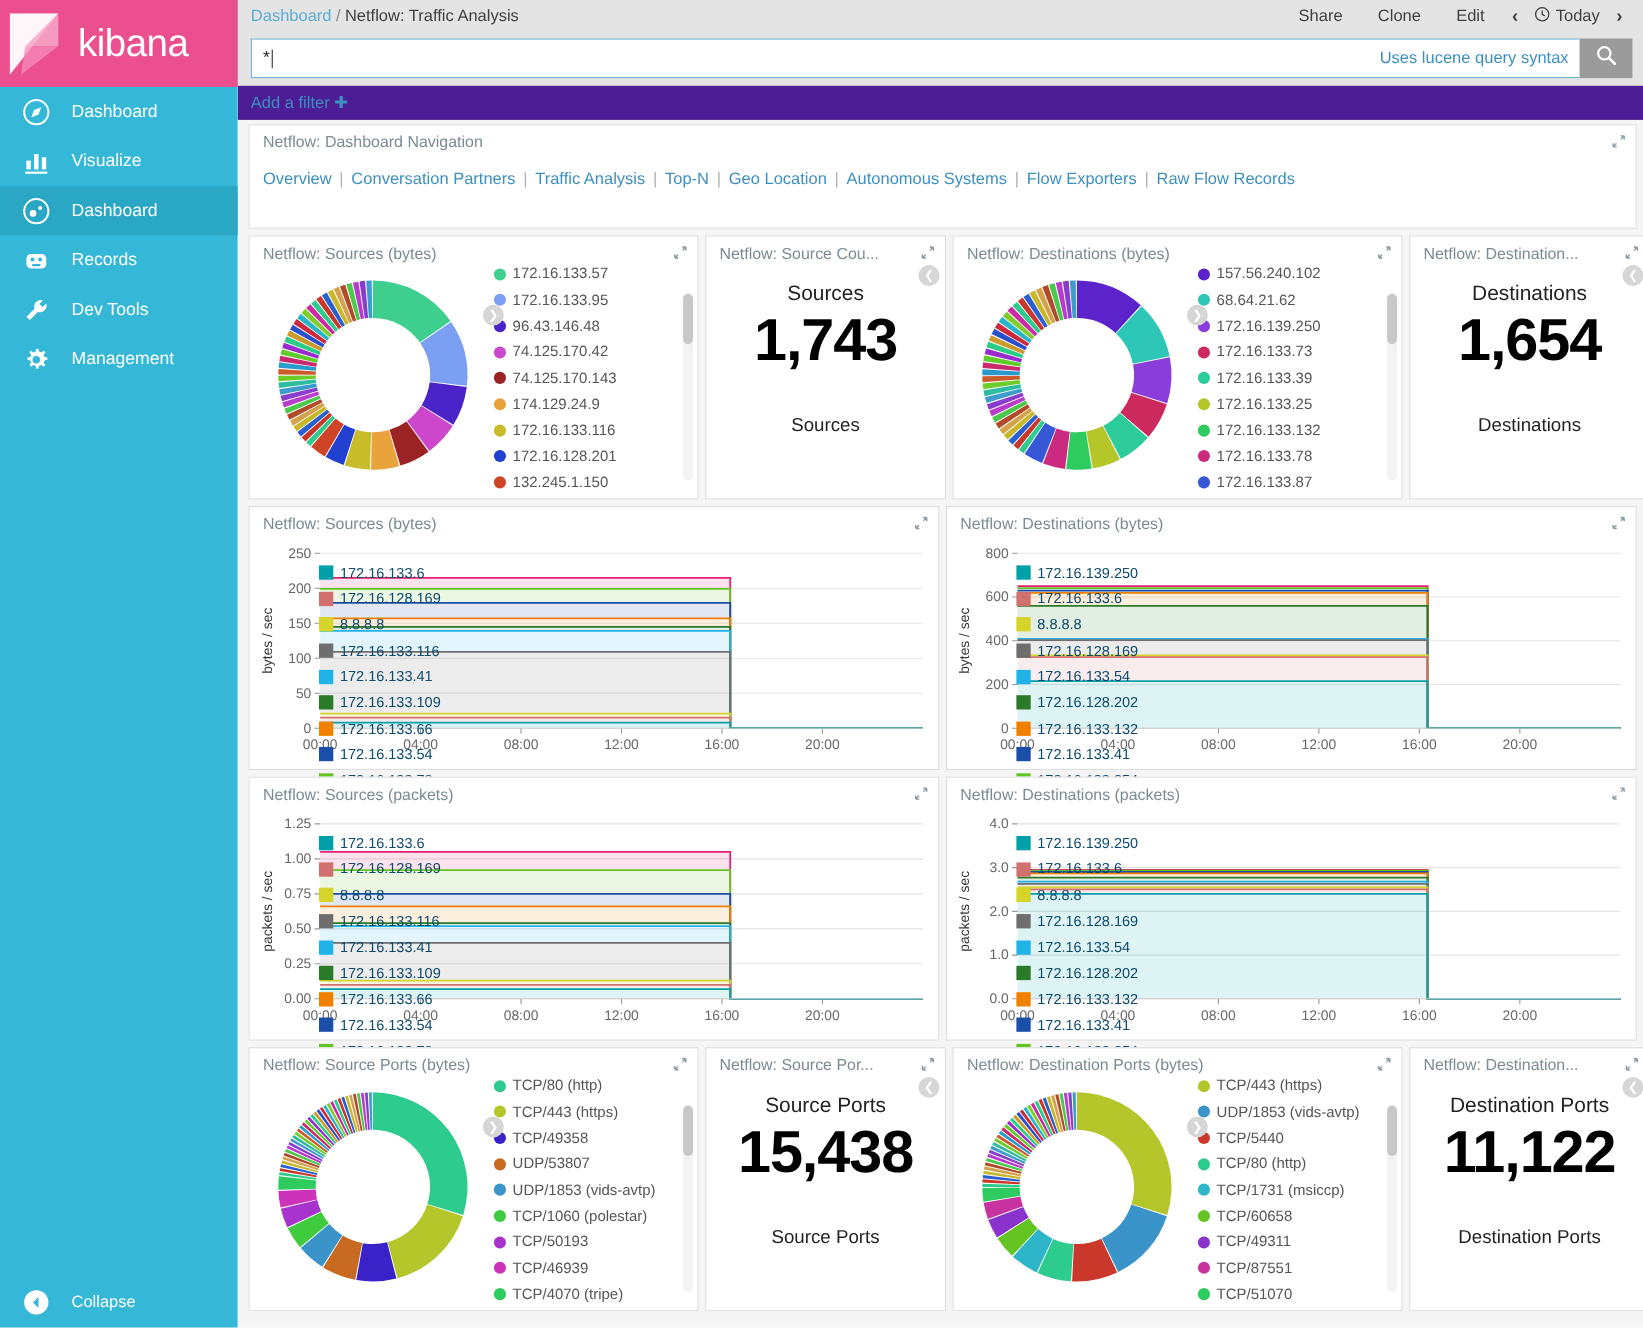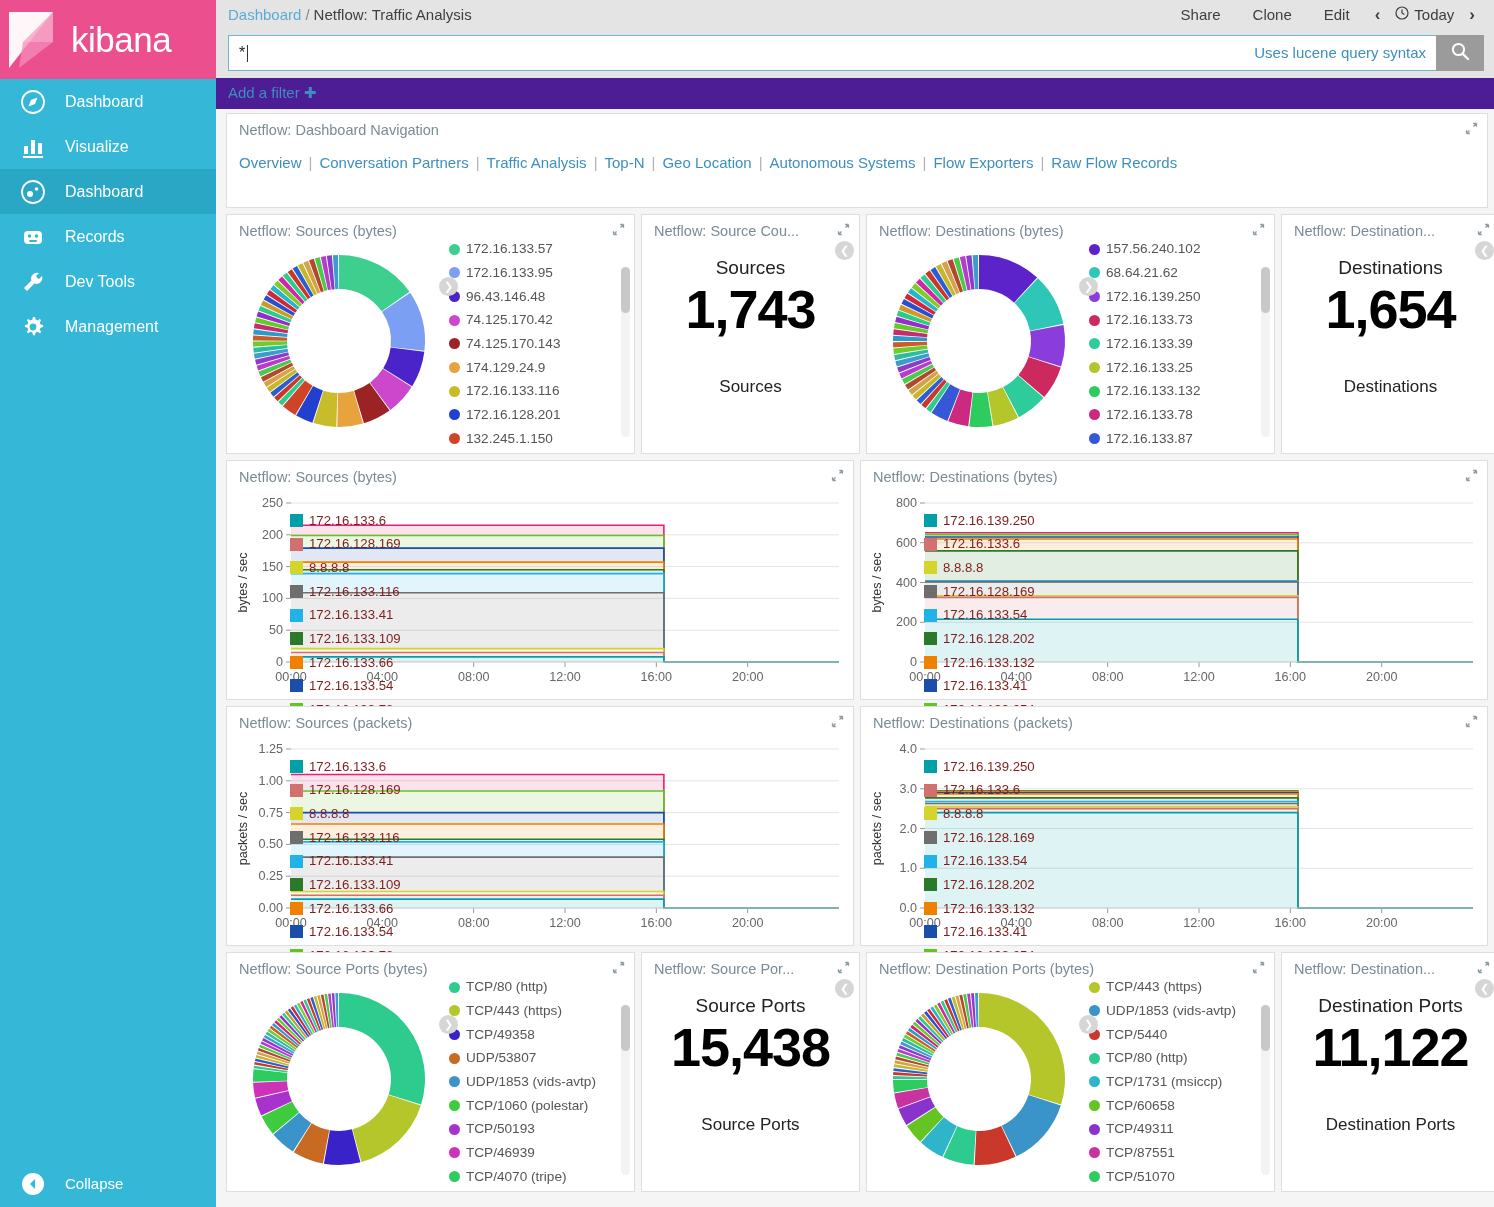--- a/index.html
+++ b/index.html
@@ -82,21 +82,21 @@
   .metric-footer { font-size: 17px; color: #222; margin-top: 38px; }
   .legend-toggle-left { position: absolute; right: 5px; top: 0px; width: 19px; height: 19px; border-radius: 50%;
                         background: #d6d6d6; color: #fff; font-size: 11px; display: flex; align-items: center;
                         justify-content: center; cursor: pointer; }
 
   
   .area-panel { flex: 1 1 0; height: 240px; }
   .area-body { height: 205px; position: relative; padding: 2px 8px 0 6px; }
   .chart-svg { width: 100%; height: 100%; display: block; }
   .chart-legend { position: absolute; left: 63px; top: 22px; }
-  .chart-legend li { font-size: 13.2px; color: #7f1d1d; display: flex; align-items: center; line-height: 1.79; white-space: nowrap; list-style: none; }
+  .chart-legend li { font-size: 13.2px; color: #0c4a6e; display: flex; align-items: center; line-height: 1.79; white-space: nowrap; list-style: none; }
   .sq { width: 13px; height: 13px; margin-right: 6px; flex: 0 0 13px; }
   .axis-text { font-size: 12.6px; fill: #666; font-family: "Liberation Sans", sans-serif; }
   .axis-title { font-size: 12.6px; fill: #333; font-family: "Liberation Sans", sans-serif; }
 </style>
 </head>
 <body>
 
 <div class="app">
 
   <div class="sidebar">

